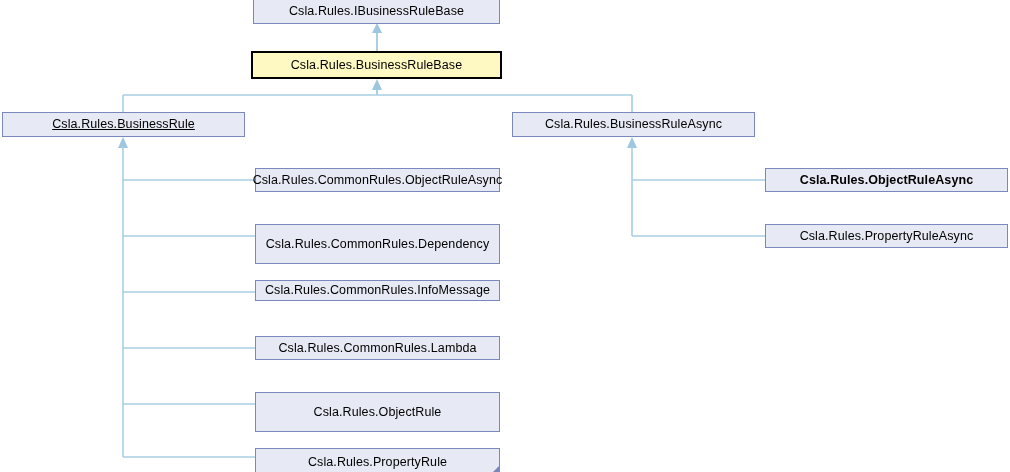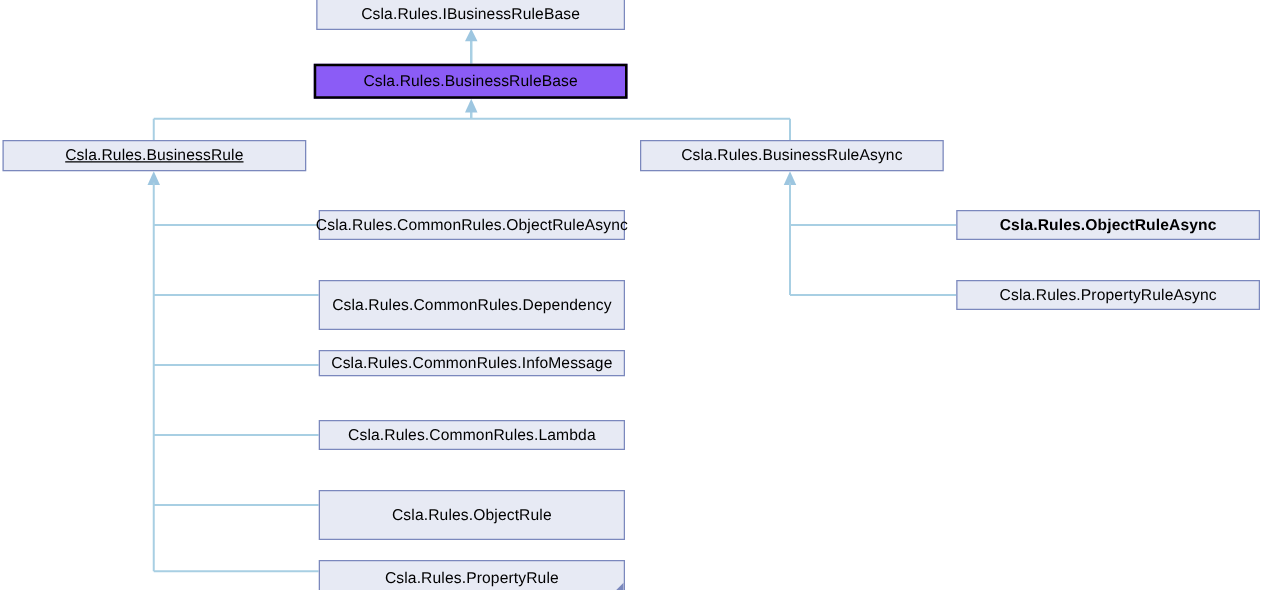--- a/index.html
+++ b/index.html
@@ -36,21 +36,21 @@
     background: #e7eaf4;
     border: 1px solid #7b88bd;
     color: #000000;
     font-size: 12.5px;
     line-height: 1;
     white-space: nowrap;
     letter-spacing: 0.1px;
     z-index: 2;
   }
   .node.current {
-    background: #8b5cf6;
+    background: #fef9c3;
     border: 2px solid #000000;
   }
   .node .label {
     display: block;
     padding: 0 6px;
   }
   
   .node.notched .notch {
     position: absolute;
     right: 0;

